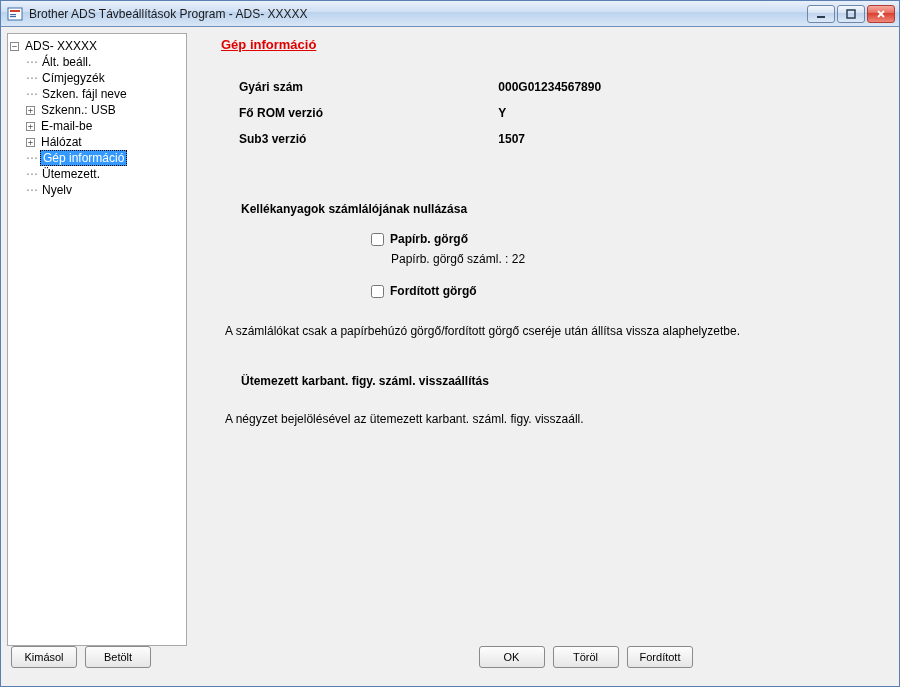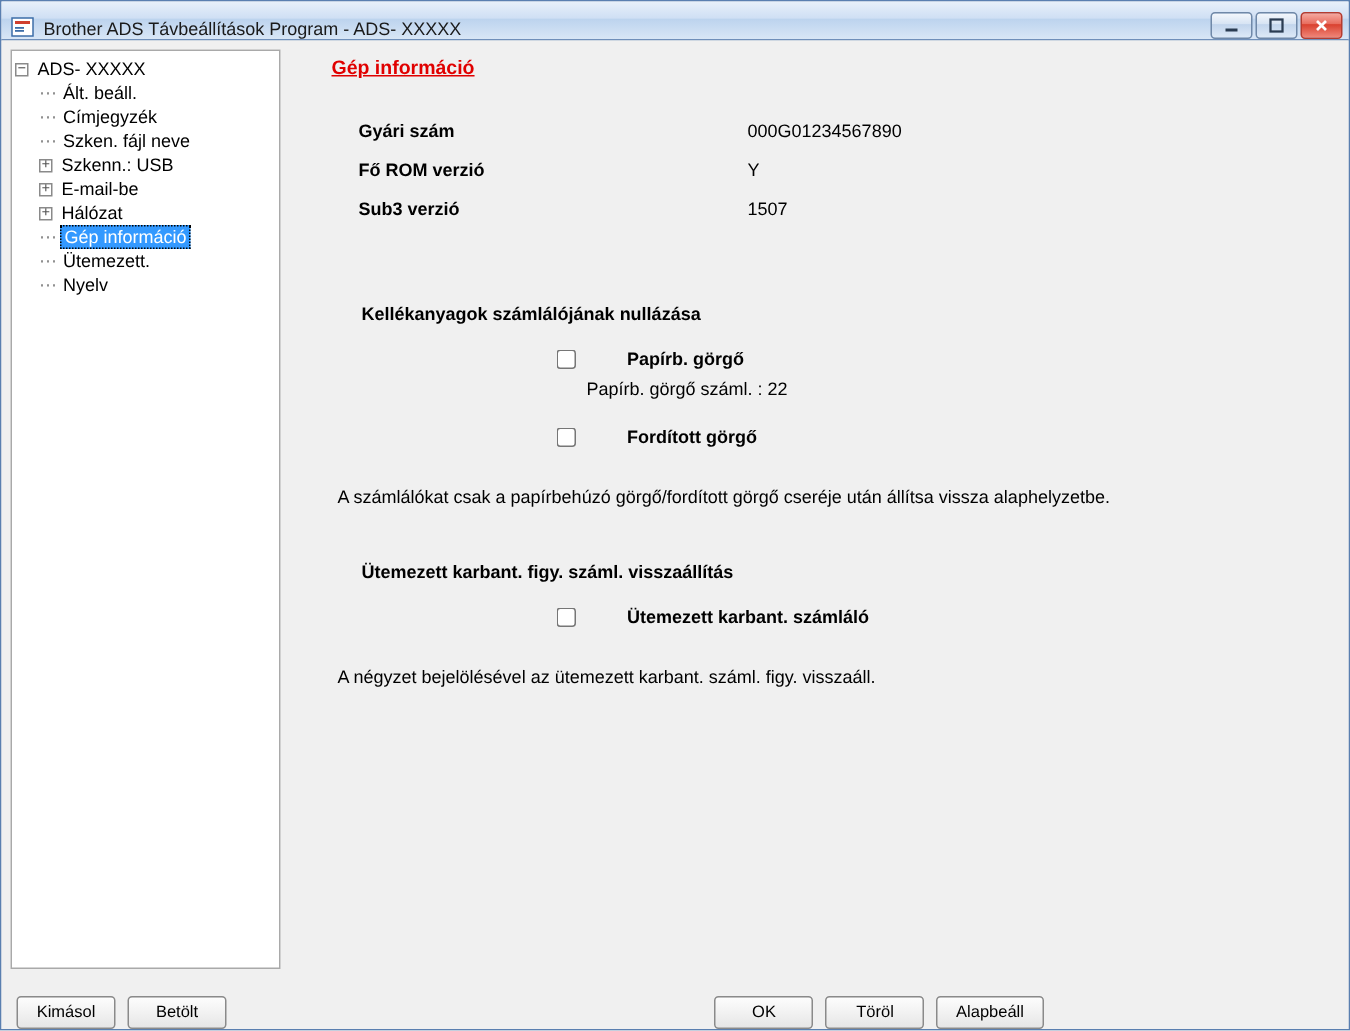--- a/index.html
+++ b/index.html
@@ -19,21 +19,21 @@
       border: 1px solid #5a7fb0;
       background: #f0f0f0;
       display: flex;
       flex-direction: column;
     }
     .titlebar {
       height: 26px;
       background: linear-gradient(#e8f0fa, #cfdff4 45%, #bcd3ee 46%, #d8e6f6);
       border-bottom: 1px solid #6f8fba;
       display: flex;
-      align-items: flex-end;
+      align-items: center;
       padding: 0 4px 0 6px;
       color: #000;
     }
     .titlebar .app-icon {
       width: 16px; height: 16px;
       margin-right: 6px;
       display: inline-flex;
       align-items: center;
       justify-content: center;
     }
@@ -141,56 +141,55 @@
       font-size: 13px;
       margin-bottom: 28px;
     }
     .kv-table {
       margin-left: 18px;
       margin-bottom: 44px;
     }
     .kv-row { height: 26px; }
     .kv-label { display:inline-block; font-weight: bold; width: 256px; }
     .kv-value { display:inline-block; font-weight: normal; }
-    .kv-value.strong { font-weight: normal; }
+    .kv-value.strong { font-weight: bold; }
     .subhead {
       font-weight: bold;
       margin-left: 20px;
       margin-bottom: 14px;
     }
     .check-block {
       margin-left: 150px;
       margin-bottom: 12px;
     }
     .check-line {
       display:flex;
       align-items:center;
       height:18px;
       margin-bottom: 4px;
-      gap: 28px;
     }
     .check-line input[type="checkbox"] {
       margin: 0 6px 0 0;
       width: 13px; height: 13px;
     }
     .check-label { font-weight: bold; }
     .count-line {
       margin-left: 20px;
       margin-bottom: 16px;
       font-size: 12px;
     }
     .note {
       margin: 24px 4px 36px 4px;
       font-size: 12px;
     }
 
     .button-row {
       height: 40px;
       display: flex;
-      align-items: flex-end;
+      align-items: flex-start;
       padding: 0 4px;
       gap: 12px;
     }
     .push-btn {
       height: 22px;
       min-width: 66px;
       border: 1px solid #8a8a8a;
       border-radius: 3px;
       background: linear-gradient(#fdfdfd, #e6e6e6);
       font-family: inherit;
@@ -341,39 +340,33 @@
           <div class="check-line">
             <input type="checkbox" style="">
             <span class="check-label">Fordított görgő</span>
           </div>
         </div>
 
         <div class="note">A számlálókat csak a papírbehúzó görgő/fordított görgő cseréje után állítsa vissza alaphelyzetbe.</div>
 
         <div class="subhead">Ütemezett karbant. figy. száml. visszaállítás</div>
 
-        <div class="check-block">
-          <div class="check-line">
-            <input type="checkbox" style="">
-            <span class="check-label">Ütemezett karbant. számláló</span>
-          </div>
-        </div>
 
         <div class="note">A négyzet bejelölésével az ütemezett karbant. száml. figy. visszaáll.</div>
 
       </div>
 
     </div>
 
     <div class="button-row">
       <div class="left-btns">
         <button class="push-btn">Kimásol</button>
         <button class="push-btn">Betölt</button>
       </div>
       <div class="center-btns">
         <button class="push-btn">OK</button>
         <button class="push-btn">Töröl</button>
-        <button class="push-btn">Alapbeáll</button>
+        <button class="push-btn">Fordított</button>
       </div>
     </div>
 
   </div>
 </div>
 
 </body></html>

